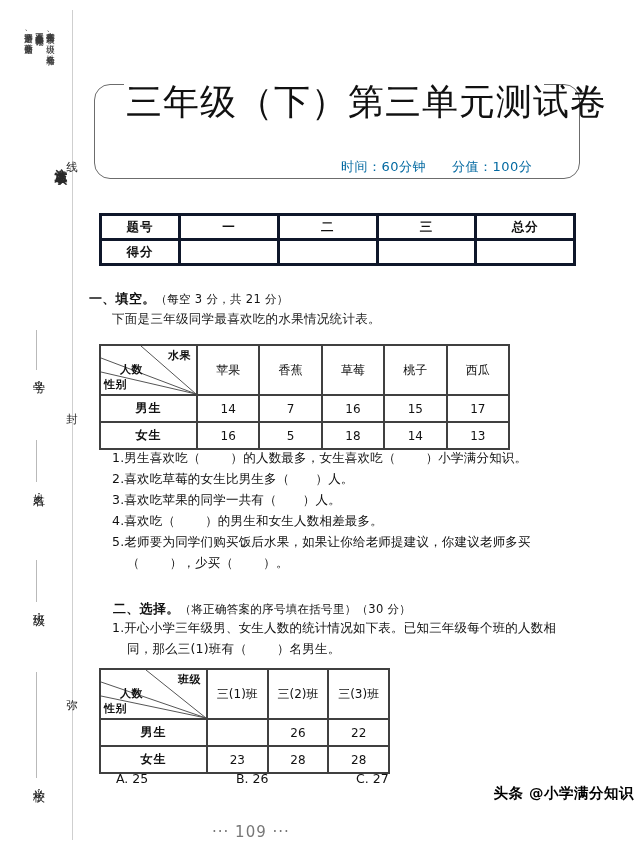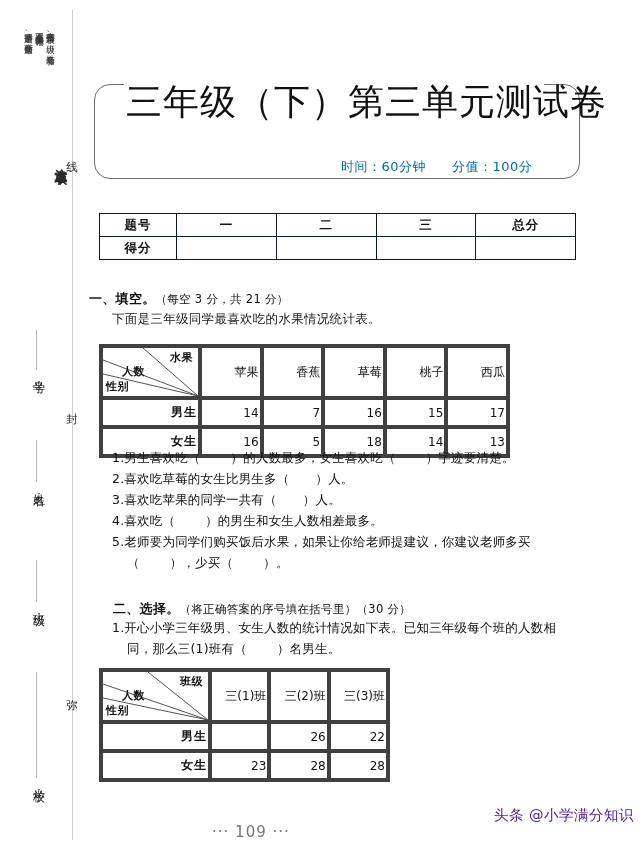--- a/index.html
+++ b/index.html
@@ -133,21 +133,21 @@
 
   
   #score-table {
     position: absolute;
     left: 13px; top: 213px;
     width: 477px;
     border-collapse: collapse;
     table-layout: fixed;
   }
   #score-table td {
-    border: 1px solid #0f172a;
+    border: 3px solid #0f172a;
     height: 20px;
     text-align: center;
     font-size: 12.5px;
     font-weight: bold;
     color: #111;
     letter-spacing: 1px;
   }
   #score-table td.head-label { width: 74px; }
 
   
@@ -171,22 +171,22 @@
   }
   #sec2-head { left: 3px; top: 600px; margin-left: 24px; }
 
   
   .dtable {
     position: absolute;
     border-collapse: collapse;
     table-layout: fixed;
   }
   .dtable td {
-    border: 4px solid #404040;
-    text-align: right;
+    border: 2px solid #404040;
+    text-align: center;
     font-size: 12px;
     color: #111;
     height: 23px;
   }
   .dtable td.rowlabel { font-weight: bold; letter-spacing: 1px; }
   .dtable td.corner {
     position: relative;
     height: 48px;
     padding: 0;
   }
@@ -237,24 +237,24 @@
     position: absolute;
     left: 212px; top: 823px;
     width: 120px;
     text-align: left;
     font-size: 15px;
     color: #777;
     letter-spacing: 1px;
   }
   #watermark {
     position: absolute;
-    right: 6px; top: 806px;
+    right: 6px; top: 784px;
     font-size: 14.5px;
-    font-weight: normal;
-    color: #4c1d95;
+    font-weight: bold;
+    color: #000000;
     white-space: nowrap;
     letter-spacing: 0.5px;
   }
 </style>
 </head>
 <body>
 
 <div id="left-margin">
   <div id="seal-rule"></div>
 
@@ -347,21 +347,21 @@
       <td>5</td>
       <td>18</td>
       <td>14</td>
       <td>13</td>
     </tr>
   </tbody>
     </table>
 
   <div class="qlist" id="q-fill">
     <div class="qline">
-      <span>1.</span><span>男生喜欢吃（</span><span class="blank"></span><span>）的人数最多，女生喜欢吃（</span><span class="blank"></span><span>）字迹要清楚。</span>
+      <span>1.</span><span>男生喜欢吃（</span><span class="blank"></span><span>）的人数最多，女生喜欢吃（</span><span class="blank"></span><span>）小学满分知识。</span>
     </div>
     <div class="qline">
       <span>2.</span><span>喜欢吃草莓的女生比男生多（</span><span class="blank-sm"></span><span>）人。</span>
     </div>
     <div class="qline">
       <span>3.</span><span>喜欢吃苹果的同学一共有（</span><span class="blank-sm"></span><span>）人。</span>
     </div>
     <div class="qline">
       <span>4.</span><span>喜欢吃（</span><span class="blank"></span><span>）的男生和女生人数相差最多。</span>
     </div>
@@ -413,20 +413,23 @@
     </tr>
     <tr>
       <td class="rowlabel">女生</td>
       <td>23</td>
       <td>28</td>
       <td>28</td>
     </tr>
   </tbody>
     </table>
 
+  <div id="options-row">
+    <span class="opt">A. 25</span><span class="opt">B. 26</span><span class="opt">C. 27</span>
+  </div>
 </div>
 
 <div id="page-number">
   <span>···</span>
   <span>109</span>
   <span>···</span>
 </div>
 <div id="watermark">头条 @小学满分知识</div>
 
 </body></html>

